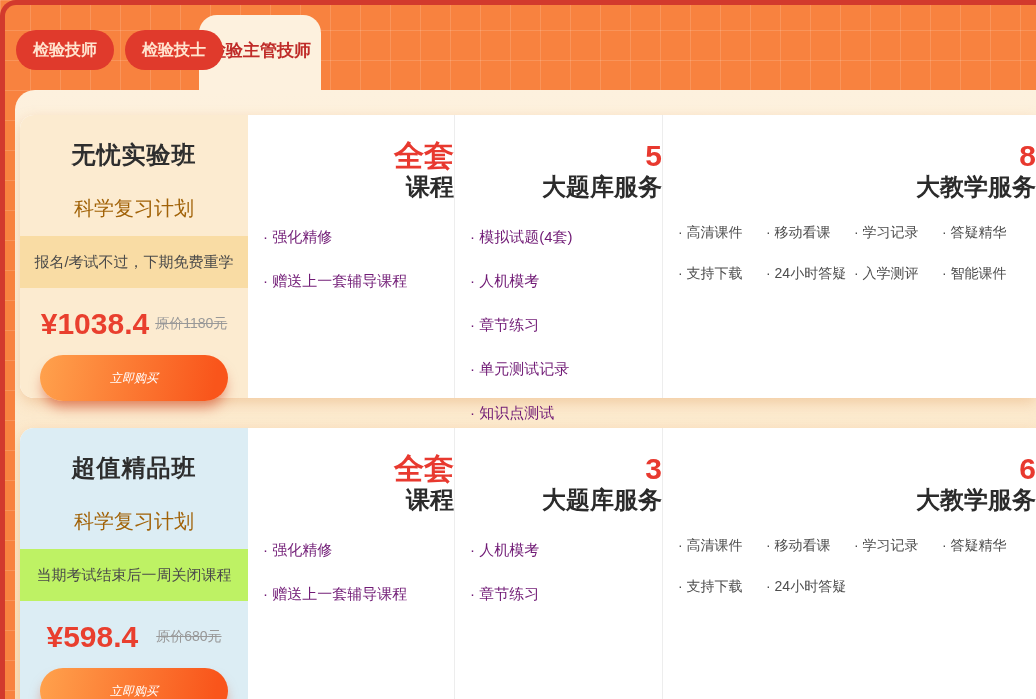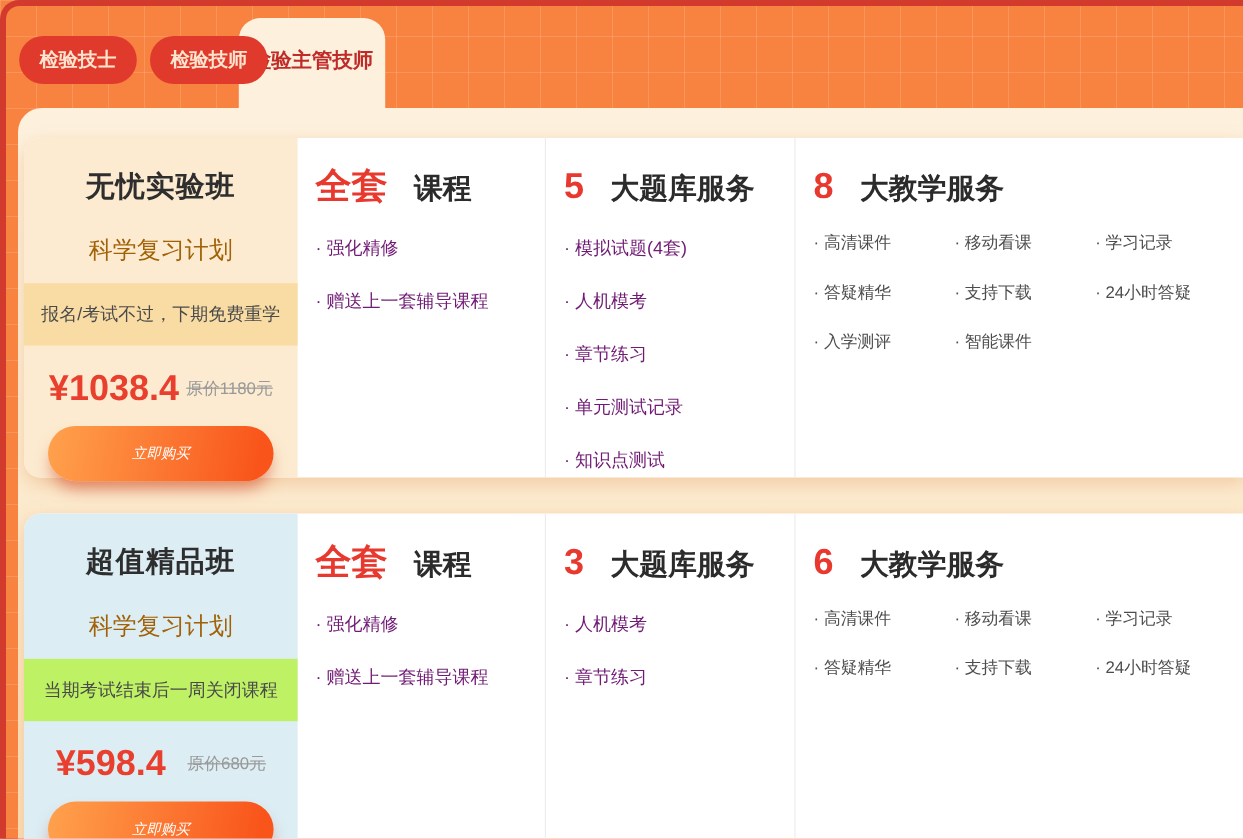--- a/index.html
+++ b/index.html
@@ -69,40 +69,40 @@
     color:#fff;font-size:12px;cursor:pointer;font-family:inherit;
     box-shadow:0 9px 13px -3px rgba(210,70,35,.6);
     font-style:italic;
   }
   
   .content{flex:1;display:flex;min-width:0;}
   .col{box-sizing:border-box;padding:26px 0 0 15px;}
   .colA{width:207px;border-right:1px solid #ededed;}
   .colB{width:208px;border-right:1px solid #ededed;}
   .colC{flex:1;min-width:0;}
-  .head{display:flex;align-items:flex-start;}
+  .head{display:flex;align-items:flex-end;flex-direction:column;}
   .hl{color:#e8392f;font-size:30px;font-weight:bold;line-height:1;}
   .ht{color:#2b2b2b;font-size:24px;font-weight:bold;margin-left:22px;}
   .item{margin-top:25px;font-size:15px;color:#701a75;white-space:nowrap;}
   .item::before{content:"· ";}
   .grid{
-    display:grid;grid-template-columns:repeat(3,1fr);
+    display:grid;grid-template-columns:repeat(4,1fr);
     margin-top:21px;row-gap:23px;font-size:14px;color:#4d4d4d;padding-right:6px;
   }
   .gitem{white-space:nowrap;}
   .gitem::before{content:"· ";}
 </style>
 </head>
 <body>
 
 <div class="frame"></div>
 
 <nav class="tabs">
+  <div class="pill">检验技师</div>
   <div class="pill">检验技士</div>
-  <div class="pill">检验技师</div>
 </nav>
 <div class="tab-active">检验主管技师</div>
 
 <section class="panel">
 
   <article class="card card1">
     <aside class="side side-cream">
       <h3 class="course-title">无忧实验班</h3>
       <div class="plan">科学复习计划</div>
       <div class="note note-cream">报名/考试不过，下期免费重学</div>

